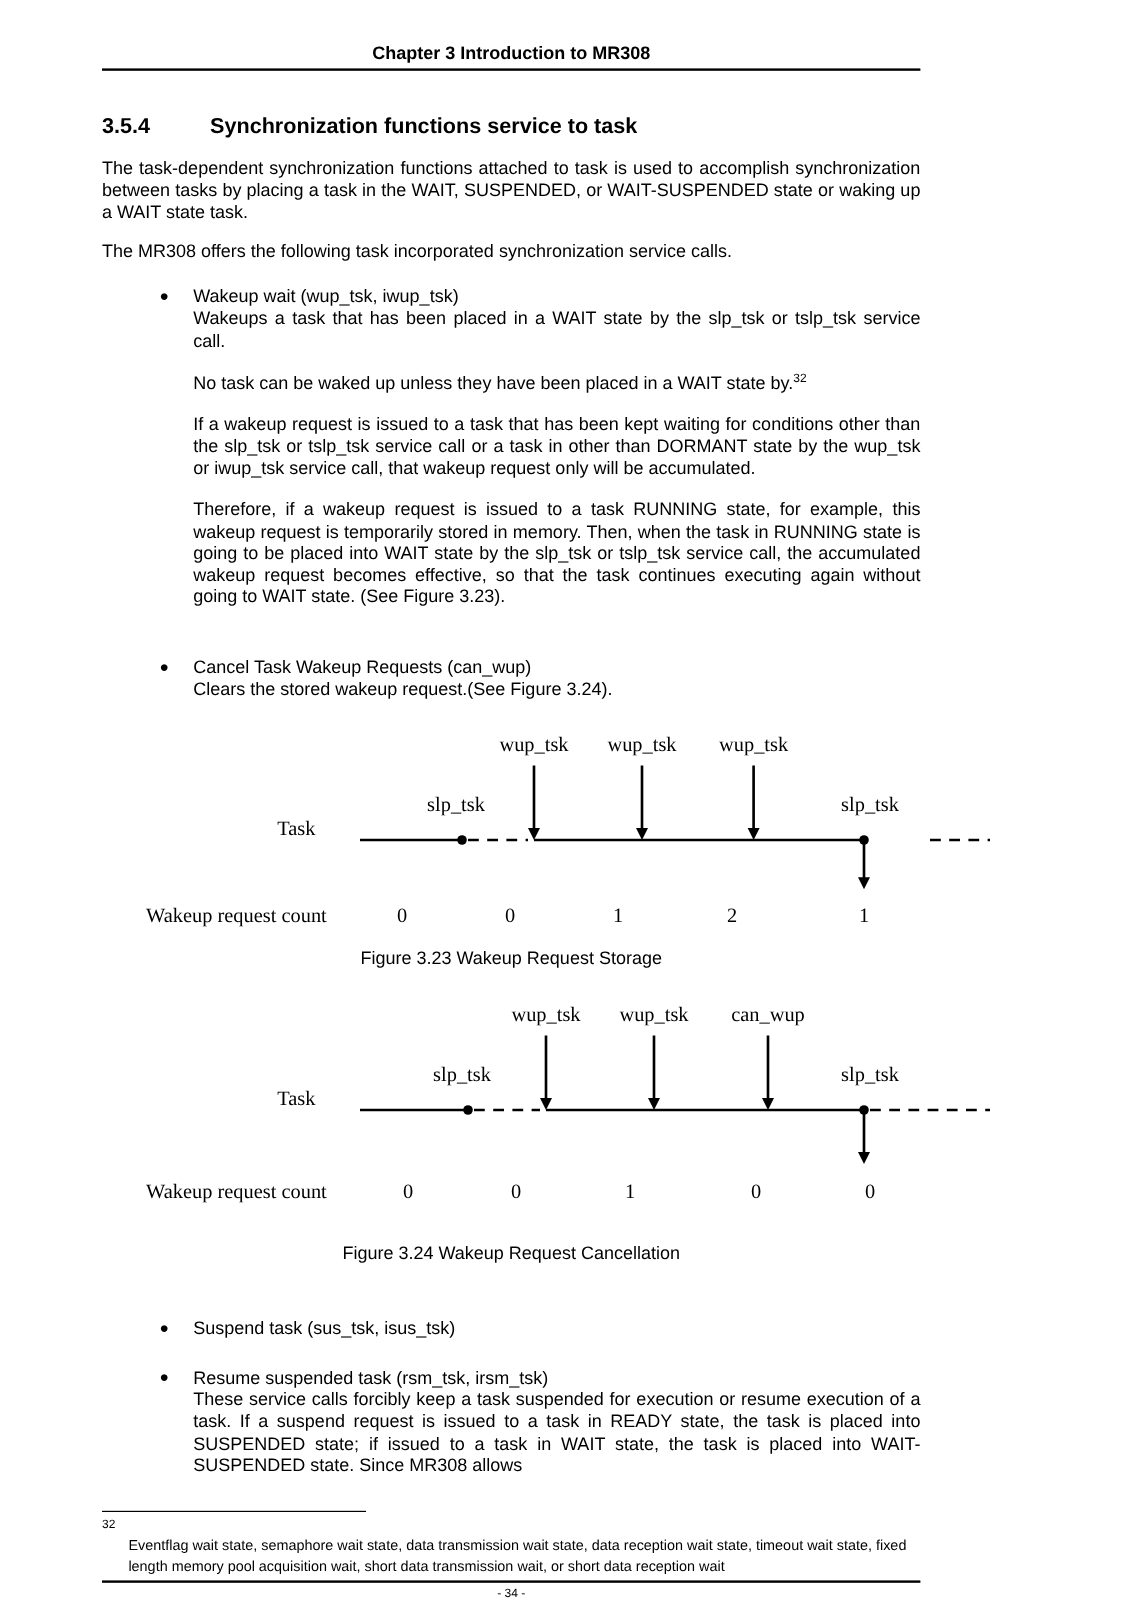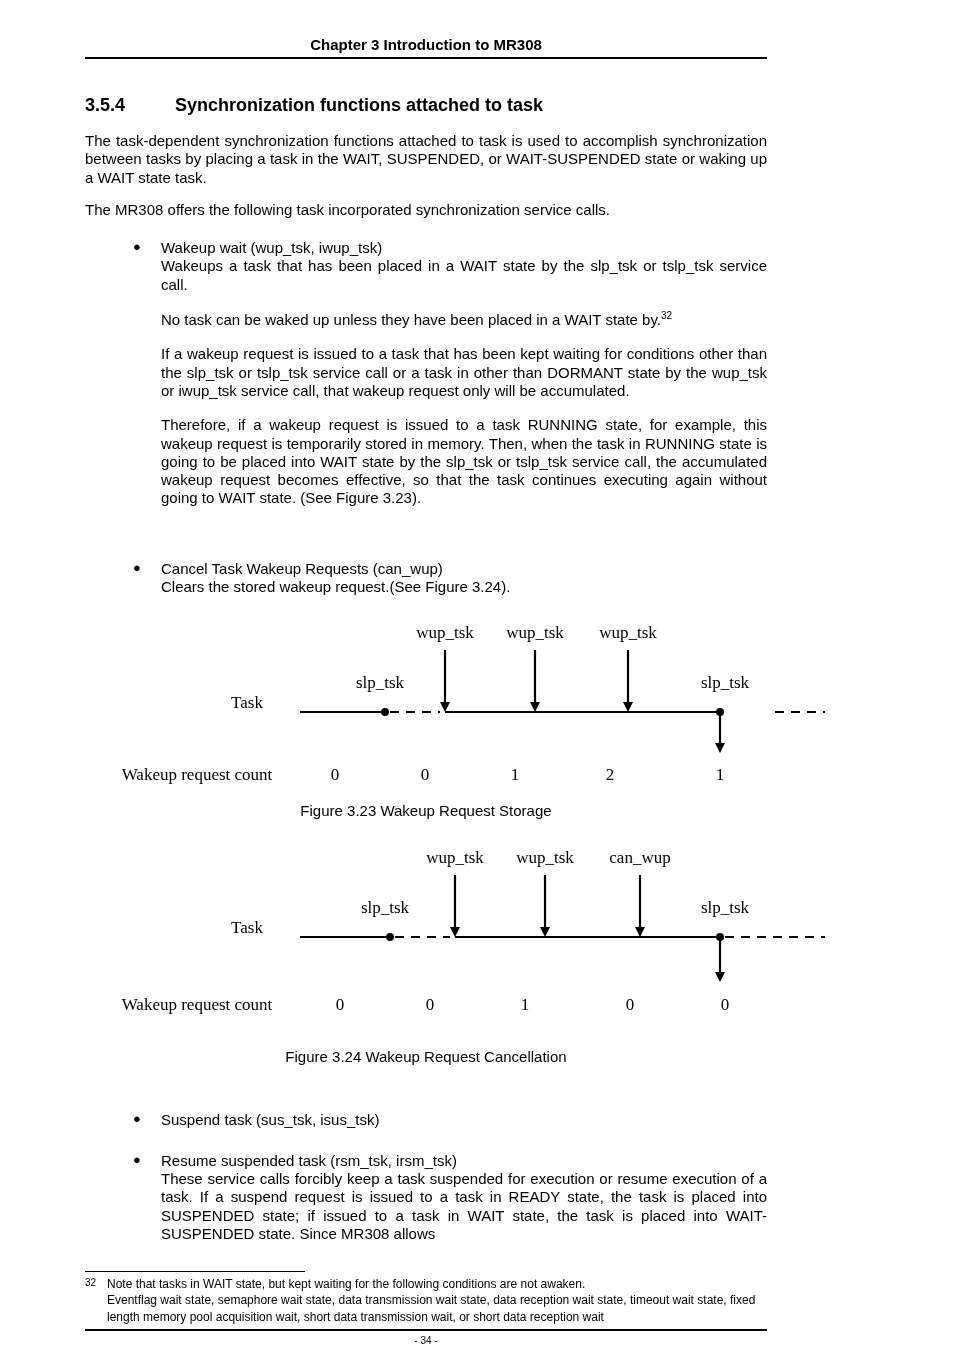--- a/index.html
+++ b/index.html
@@ -104,37 +104,37 @@
 </head>
 <body>
 
 <div class="page">
 
   <div class="chapter-header">Chapter 3 Introduction to MR308</div>
   <div class="hr"></div>
 
   <div class="section-heading">
     <span class="section-num">3.5.4</span>
-    <span>Synchronization functions attached to task</span>
+    <span>Synchronization functions service to task</span>
   </div>
 
   <div class="para">The task-dependent synchronization functions attached to task is used to accomplish synchronization between tasks by placing a task in the WAIT, SUSPENDED, or WAIT-SUSPENDED state or waking up a WAIT state task.</div>
   <div class="para">The MR308 offers the following task incorporated synchronization service calls.</div>
 
   <ul class="bullets">
     <li>
       <span>Wakeup wait (wup_tsk, iwup_tsk)</span><br>
       <span>Wakeups a task that has been placed in a WAIT state by the slp_tsk or tslp_tsk service call.</span>
       <div class="subpara">
         <span>No task can be waked up unless they have been placed in a WAIT state by.</span><span class="sup">32</span>
       </div>
       <div class="subpara">If a wakeup request is issued to a task that has been kept waiting for conditions other than the slp_tsk or tslp_tsk service call or a task in other than DORMANT state   by the wup_tsk or iwup_tsk service call, that wakeup request only will be accumulated.</div>
       <div class="subpara">Therefore, if a wakeup request is issued to a task RUNNING state, for example, this wakeup request is temporarily stored in memory. Then, when the task in RUNNING state is going to be placed into WAIT state by the slp_tsk or tslp_tsk service call, the accumulated wakeup request becomes effective, so that the task continues executing again without going to WAIT state.    (See Figure 3.23).</div>
     </li>
-    <li style="margin-top:52px;">
+    <li style="margin-top:40px;">
       <span>Cancel Task Wakeup Requests (can_wup)</span><br>
       <span>Clears the stored wakeup request.(See Figure 3.24).</span>
     </li>
   </ul>
 
   <div class="figure-wrap">
     <svg width="740" height="170" viewBox="0 0 740 170">
 
       <text x="360" y="18" class="serif" font-size="17" text-anchor="middle">wup_tsk</text>
       <text x="450" y="18" class="serif" font-size="17" text-anchor="middle">wup_tsk</text>
@@ -226,19 +226,19 @@
     </li>
     <li>
       <span>Resume suspended task (rsm_tsk, irsm_tsk)</span><br>
       <span>These service calls forcibly keep a task suspended for execution or resume execution of a task. If a suspend request is issued to a task in READY state, the task is placed into SUSPENDED state; if issued to a task in WAIT state, the task is placed into WAIT-SUSPENDED state. Since MR308 allows</span>
     </li>
   </ul>
 
   <div class="footnote-rule"></div>
   <div class="footnote" style="position:relative;">
     <span class="fnum">32</span>
-    <span>Note that tasks in WAIT state, but kept waiting for the following conditions are not awaken.</span><br>
+    <br>
     <span>Eventflag wait state, semaphore wait state, data transmission wait state, data reception wait state, timeout wait state, fixed length memory pool acquisition wait, short data transmission wait, or short data reception wait</span>
   </div>
   <div class="bottom-rule"></div>
   <div class="page-number">- 34 -</div>
 
 </div>
 
 </body></html>

